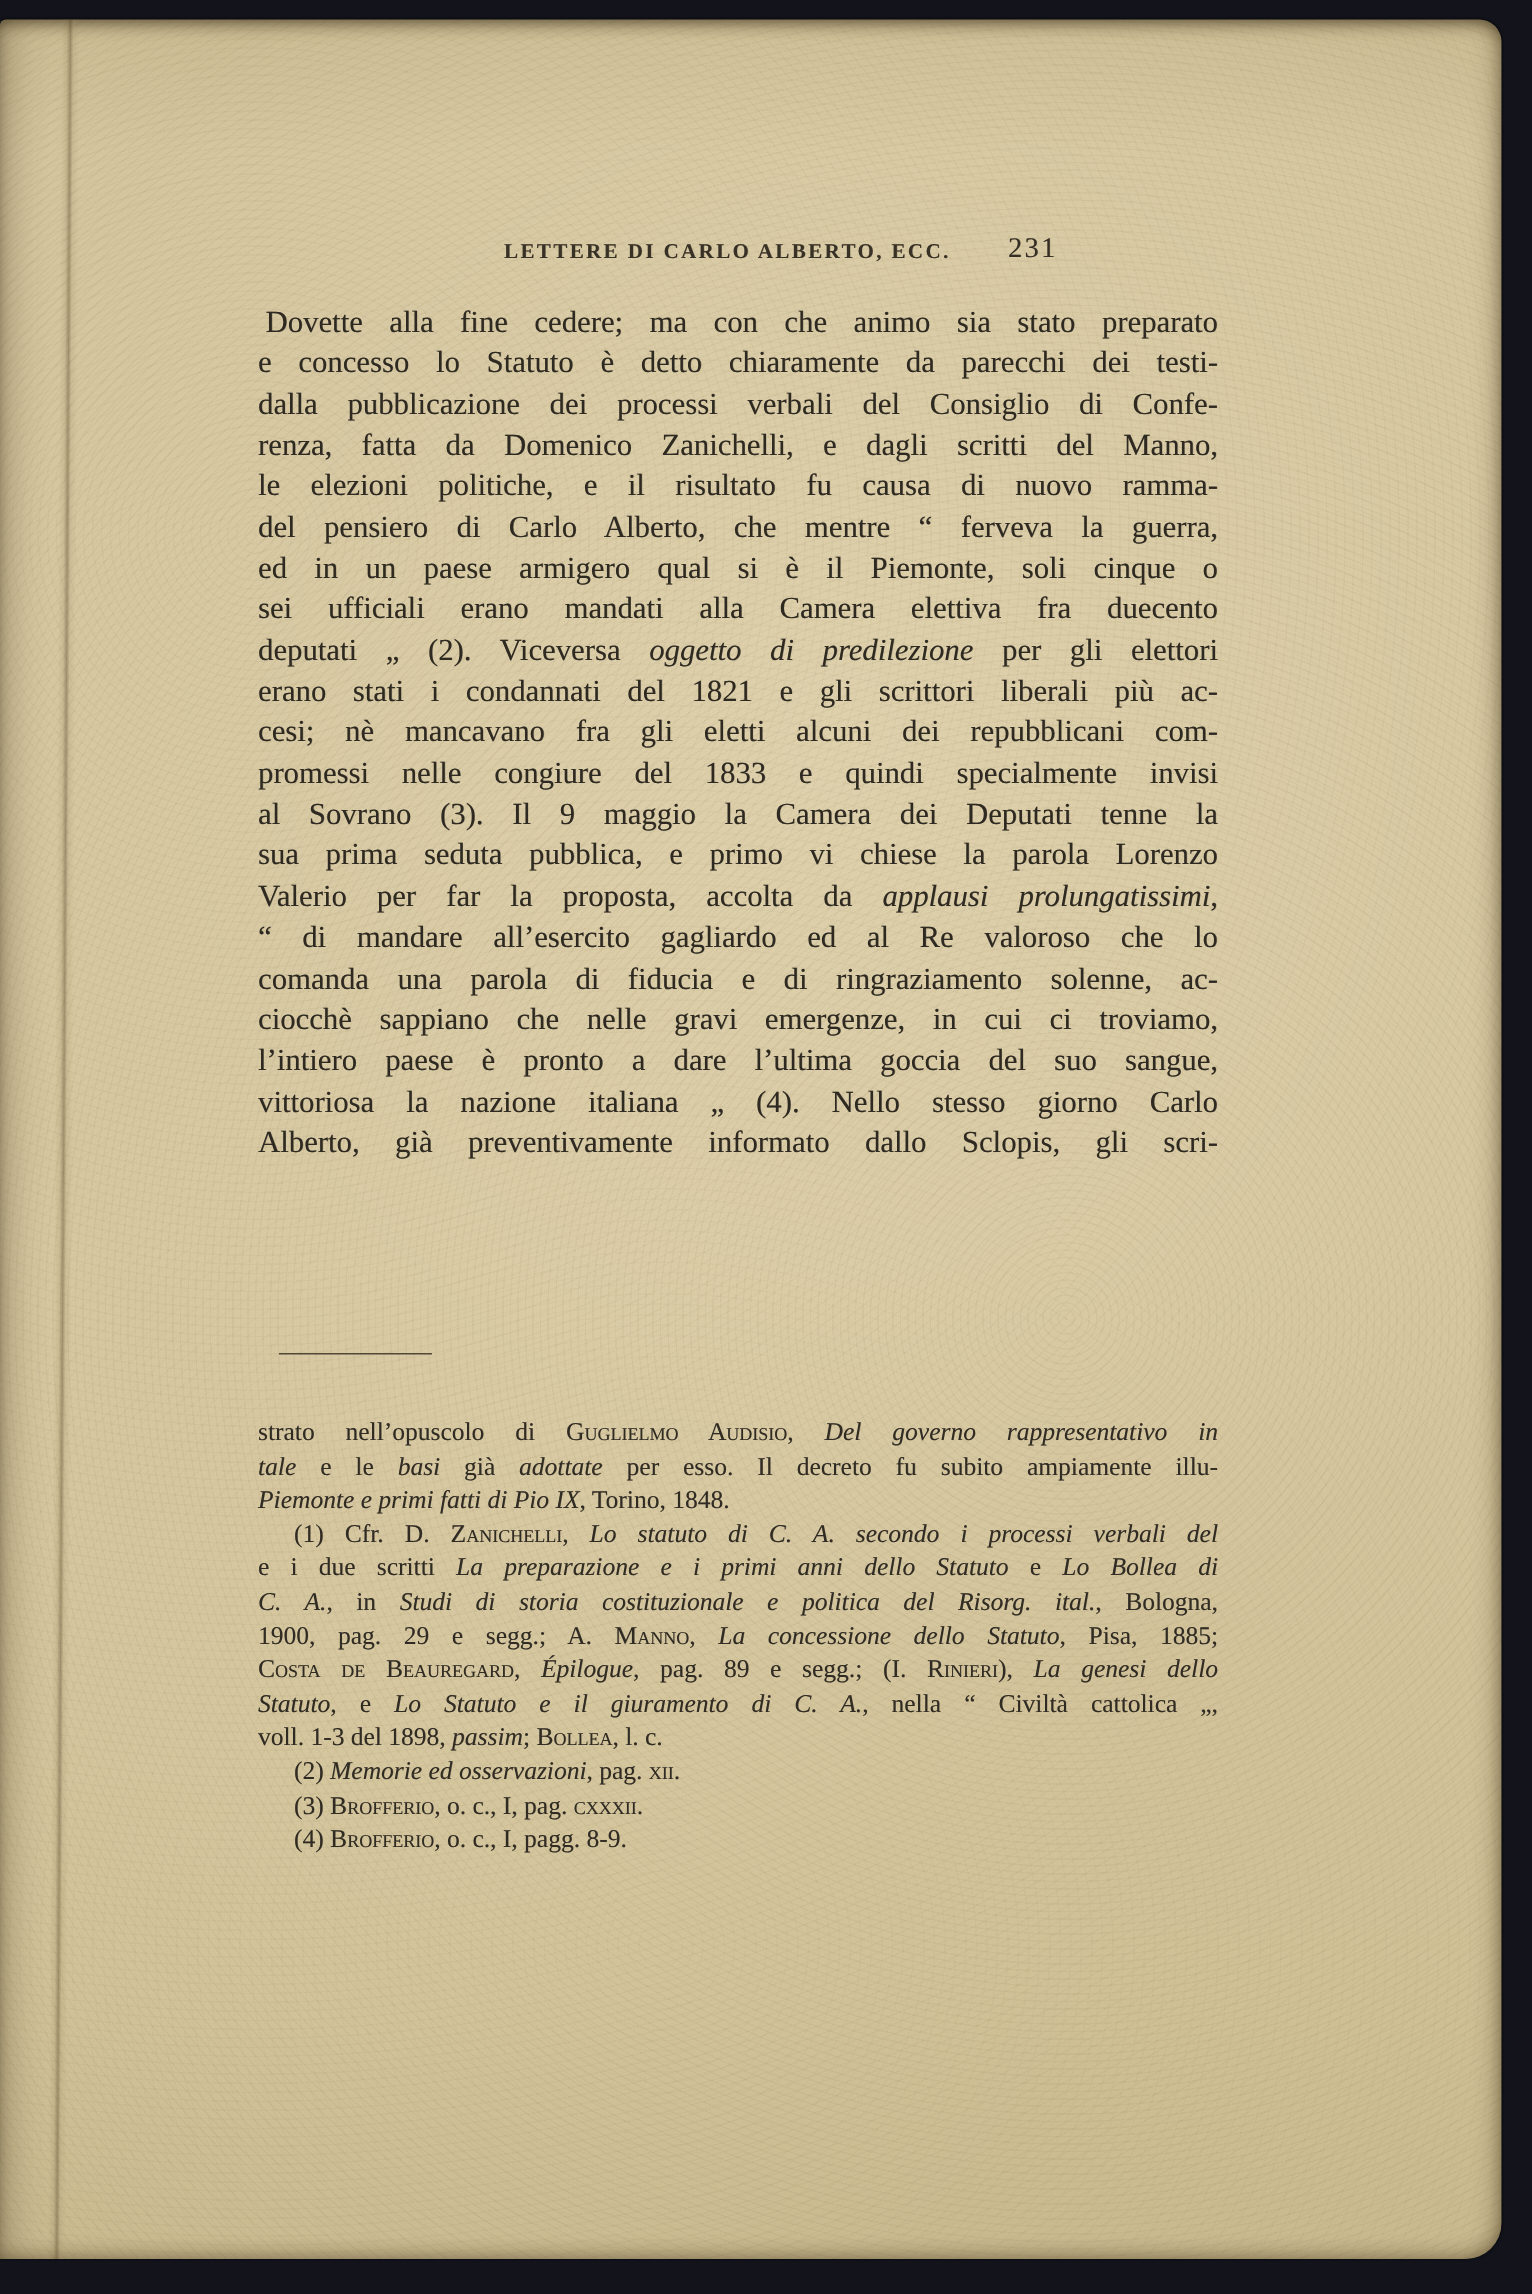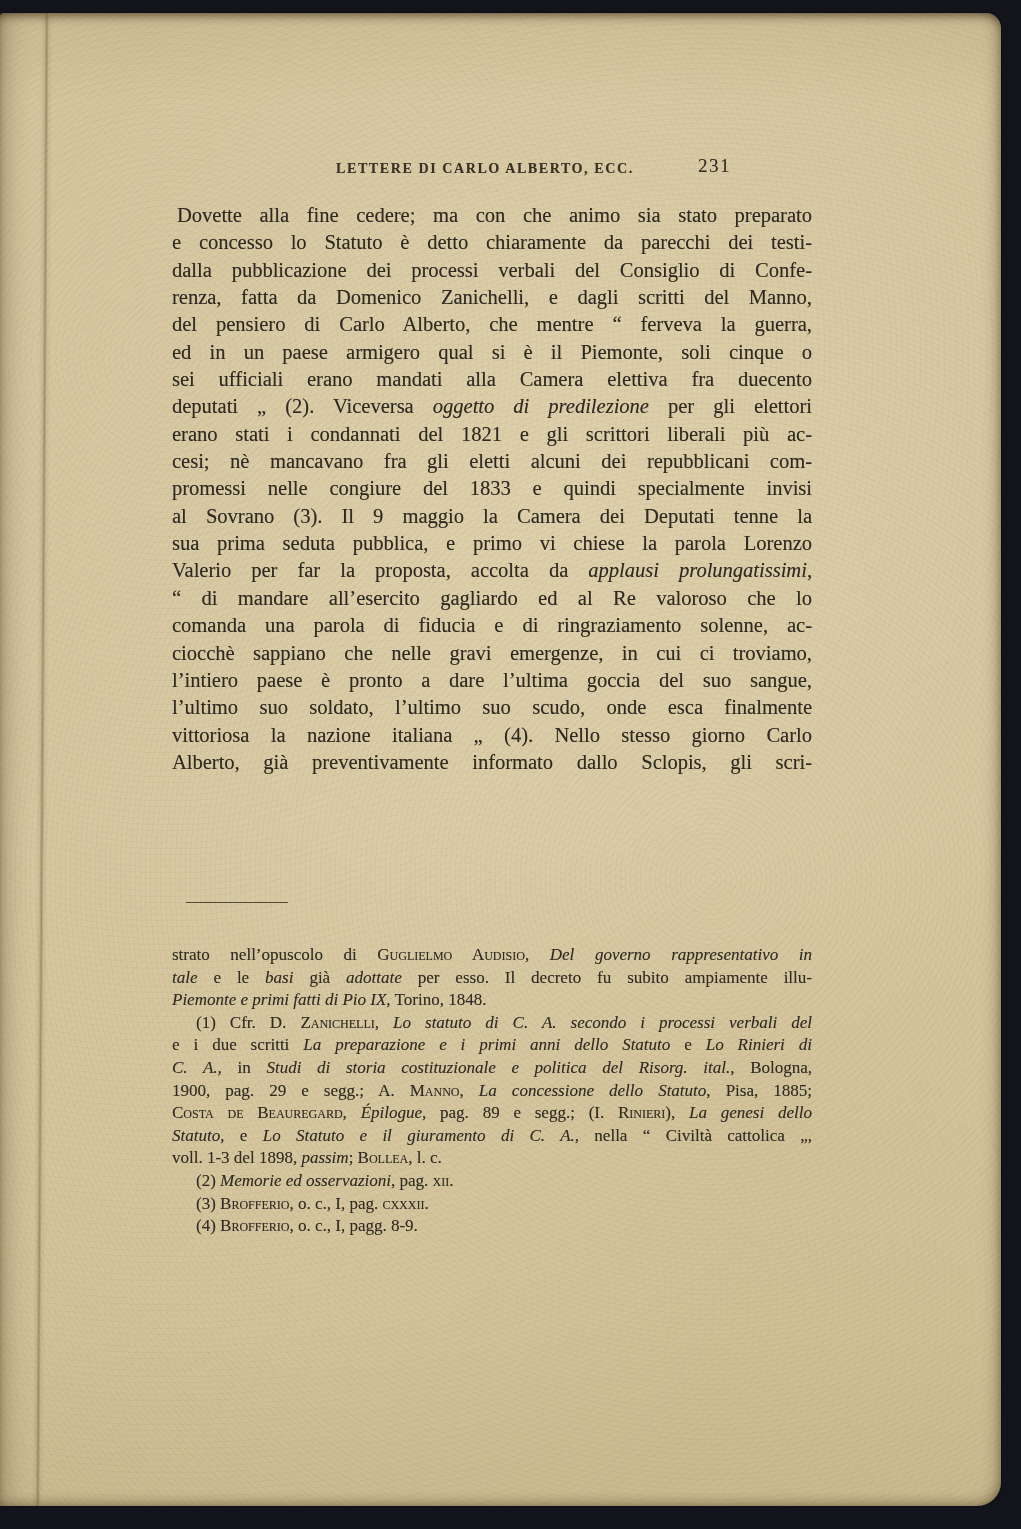--- a/index.html
+++ b/index.html
@@ -37,21 +37,21 @@
     background:linear-gradient(90deg, rgba(0,0,0,0) 0%, rgba(118,98,60,.12) 30%, rgba(88,72,42,.42) 50%, rgba(150,132,94,.16) 66%, rgba(0,0,0,0) 100%);
     transform:rotate(0.35deg);transform-origin:50% 0;
   }
   .running-title{
     position:absolute;left:336px;top:148px;
     font-size:14px;font-weight:bold;letter-spacing:1.6px;
     color:#383126;white-space:nowrap;
     text-shadow:0.3px 0.3px 0 rgba(56,49,38,.35);
   }
   .page-number{
-    position:absolute;left:698px;top:142px;
+    position:absolute;left:672px;top:142px;
     font-size:19px;letter-spacing:1.5px;color:#332d23;
     text-shadow:0.3px 0.3px 0 rgba(51,45,35,.35);
   }
   .body-text{
     position:absolute;left:172px;top:189px;width:640px;
     font-size:20.5px;color:#2e2921;
     text-shadow:0.25px 0.25px 0 rgba(46,41,33,.38);
   }
   .body-text .tl{height:27.35px;line-height:27.35px;}
   .fn{
@@ -78,45 +78,45 @@
   <div class="paper">
     <div class="grain"></div>
     <div class="crease"></div>
     <div class="running-title">LETTERE DI CARLO ALBERTO, ECC.</div>
     <div class="page-number">231</div>
     <main class="body-text">
         <div class="tl ind1"><span>Dovette alla fine cedere; ma con che animo sia stato preparato</span></div>
         <div class="tl"><span>e concesso lo Statuto è detto chiaramente da parecchi dei testi-</span></div>
         <div class="tl"><span>dalla pubblicazione dei processi verbali del Consiglio di Confe-</span></div>
         <div class="tl"><span>renza, fatta da Domenico Zanichelli, e dagli scritti del Manno,</span></div>
+        <div class="tl"><span>le elezioni politiche, e il risultato fu causa di nuovo ramma-</span></div>
         <div class="tl"><span>del pensiero di Carlo Alberto, che mentre “ ferveva la guerra,</span></div>
         <div class="tl"><span>ed in un paese armigero qual si è il Piemonte, soli cinque o</span></div>
         <div class="tl"><span>sei ufficiali erano mandati alla Camera elettiva fra duecento</span></div>
         <div class="tl"><span>deputati „ (2). Viceversa </span><span class="i">oggetto di predilezione</span><span> per gli elettori</span></div>
         <div class="tl"><span>erano stati i condannati del 1821 e gli scrittori liberali più ac-</span></div>
         <div class="tl"><span>cesi; nè mancavano fra gli eletti alcuni dei repubblicani com-</span></div>
         <div class="tl"><span>promessi nelle congiure del 1833 e quindi specialmente invisi</span></div>
         <div class="tl"><span>al Sovrano (3). Il 9 maggio la Camera dei Deputati tenne la</span></div>
         <div class="tl"><span>sua prima seduta pubblica, e primo vi chiese la parola Lorenzo</span></div>
         <div class="tl"><span>Valerio per far la proposta, accolta da </span><span class="i">applausi prolungatissimi</span><span>,</span></div>
         <div class="tl"><span>“ di mandare all’esercito gagliardo ed al Re valoroso che lo</span></div>
         <div class="tl"><span>comanda una parola di fiducia e di ringraziamento solenne, ac-</span></div>
         <div class="tl"><span>ciocchè sappiano che nelle gravi emergenze, in cui ci troviamo,</span></div>
         <div class="tl"><span>l’intiero paese è pronto a dare l’ultima goccia del suo sangue,</span></div>
-        <div class="tl"><span>l’ultimo suo soldato, l’ultimo suo scudo, onde esca finalmente</span></div>
         <div class="tl"><span>vittoriosa la nazione italiana „ (4). Nello stesso giorno Carlo</span></div>
         <div class="tl"><span>Alberto, già preventivamente informato dallo Sclopis, gli scri-</span></div>
       </main>
     <div class="rule"></div>
     <section class="fn">
         <div class="tl"><span>strato nell’opuscolo di </span><span class="c">Guglielmo Audisio</span><span>, </span><span class="i">Del governo rappresentativo in</span></div>
         <div class="tl"><span class="i">tale</span><span> e le </span><span class="i">basi</span><span> già </span><span class="i">adottate</span><span> per esso. Il decreto fu subito ampiamente illu-</span></div>
         <div class="tl noj"><span class="i">Piemonte e primi fatti di Pio IX</span><span>, Torino, 1848.</span></div>
         <div class="tl ind"><span>(1) Cfr. D. </span><span class="c">Zanichelli</span><span>, </span><span class="i">Lo statuto di C. A. secondo i processi verbali del</span></div>
-        <div class="tl"><span>e i due scritti </span><span class="i">La preparazione e i primi anni dello Statuto</span><span> e </span><span class="i">Lo Rinieri di</span></div>
+        <div class="tl"><span>e i due scritti </span><span class="i">La preparazione e i primi anni dello Statuto</span><span> e </span><span class="i">Lo Bollea di</span></div>
         <div class="tl"><span class="i">C. A.</span><span>, in </span><span class="i">Studi di storia costituzionale e politica del Risorg. ital.</span><span>, Bologna,</span></div>
         <div class="tl"><span>1900, pag. 29 e segg.; A. </span><span class="c">Manno</span><span>, </span><span class="i">La concessione dello Statuto</span><span>, Pisa, 1885;</span></div>
         <div class="tl"><span class="c">Costa de Beauregard</span><span>, </span><span class="i">Épilogue</span><span>, pag. 89 e segg.; (I. </span><span class="c">Rinieri</span><span>), </span><span class="i">La genesi dello</span></div>
         <div class="tl"><span class="i">Statuto</span><span>, e </span><span class="i">Lo Statuto e il giuramento di C. A.</span><span>, nella “ Civiltà cattolica „,</span></div>
         <div class="tl noj"><span>voll. 1-3 del 1898, </span><span class="i">passim</span><span>; </span><span class="c">Bollea</span><span>, l. c.</span></div>
         <div class="tl ind noj"><span>(2) </span><span class="i">Memorie ed osservazioni</span><span>, pag. </span><span class="c">xii</span><span>.</span></div>
         <div class="tl ind noj"><span>(3) </span><span class="c">Brofferio</span><span>, o. c., I, pag. </span><span class="c">cxxxii</span><span>.</span></div>
         <div class="tl ind noj"><span>(4) </span><span class="c">Brofferio</span><span>, o. c., I, pagg. 8-9.</span></div>
       </section>
   </div>

